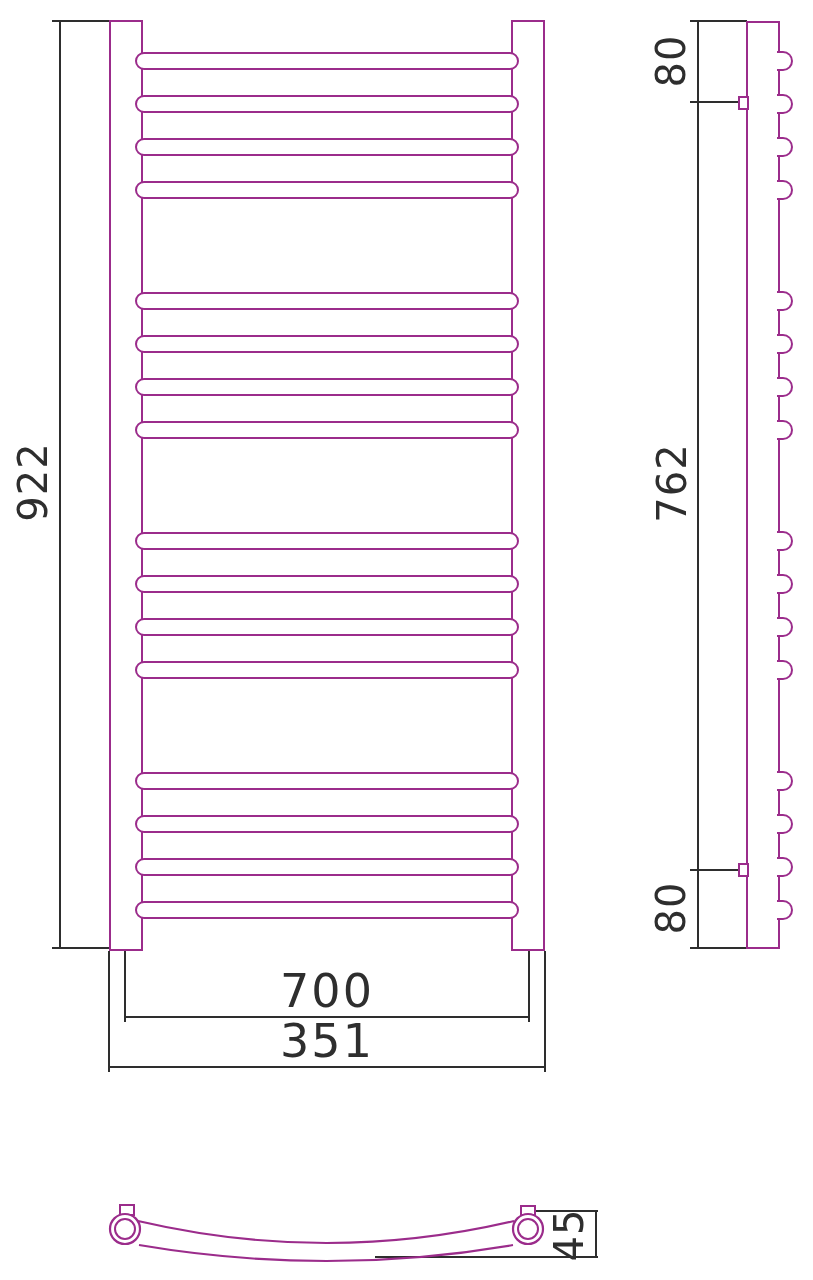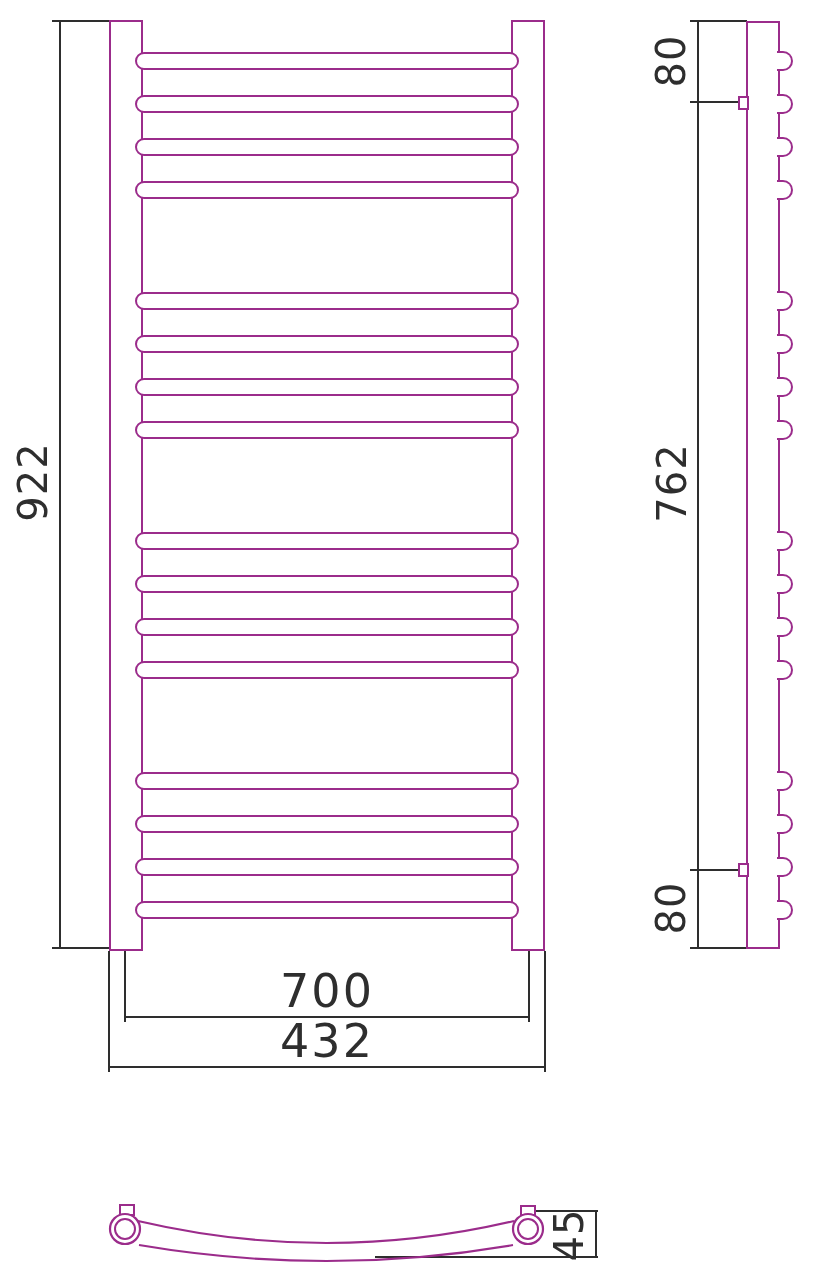--- a/index.html
+++ b/index.html
@@ -63,21 +63,21 @@
       </div>
 
     <div class="dline" style="left:124px;top:951px;width:2px;height:71px;"></div>
     <div class="dline" style="left:528px;top:951px;width:2px;height:71px;"></div>
     <div class="dline" style="left:124px;top:1016px;width:406px;height:2px;"></div>
     <div class="dimlabel" style="left:227px;top:968px;width:200px;">700</div>
 
     <div class="dline" style="left:108px;top:951px;width:2px;height:121px;"></div>
     <div class="dline" style="left:544px;top:951px;width:2px;height:121px;"></div>
     <div class="dline" style="left:108px;top:1066px;width:438px;height:2px;"></div>
-    <div class="dimlabel" style="left:227px;top:1018px;width:200px;">432</div>
+    <div class="dimlabel" style="left:227px;top:1018px;width:200px;">351</div>
   </section>
 
   <section>
 
     <div class="dline" style="left:697px;top:21px;width:2px;height:928px;"></div>
     <div class="dline" style="left:690px;top:20px;width:57px;height:2px;"></div>
     <div class="dline" style="left:690px;top:101px;width:49px;height:2px;"></div>
     <div class="dline" style="left:690px;top:869px;width:49px;height:2px;"></div>
     <div class="dline" style="left:690px;top:947px;width:58px;height:2px;"></div>
 

